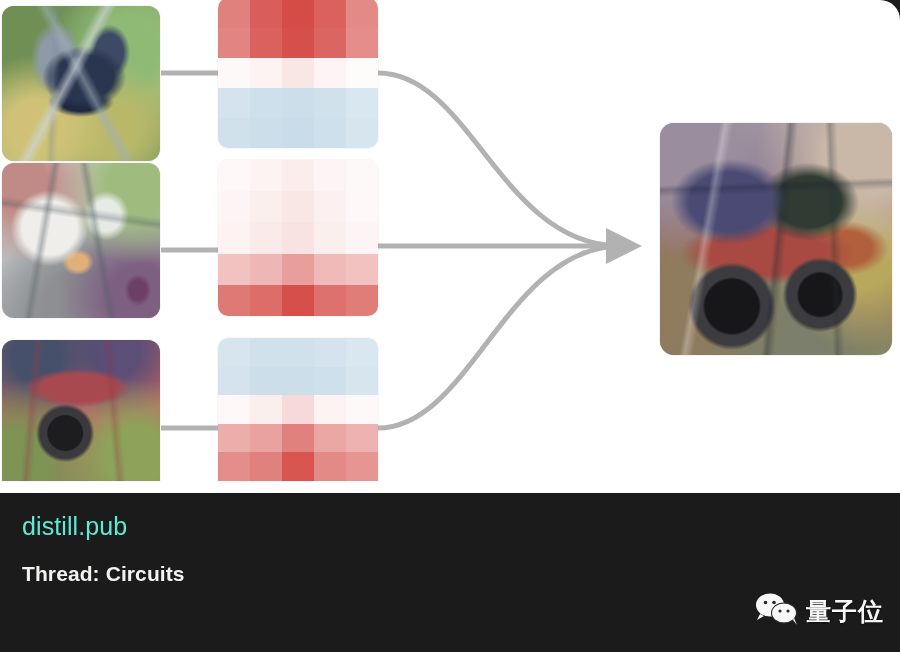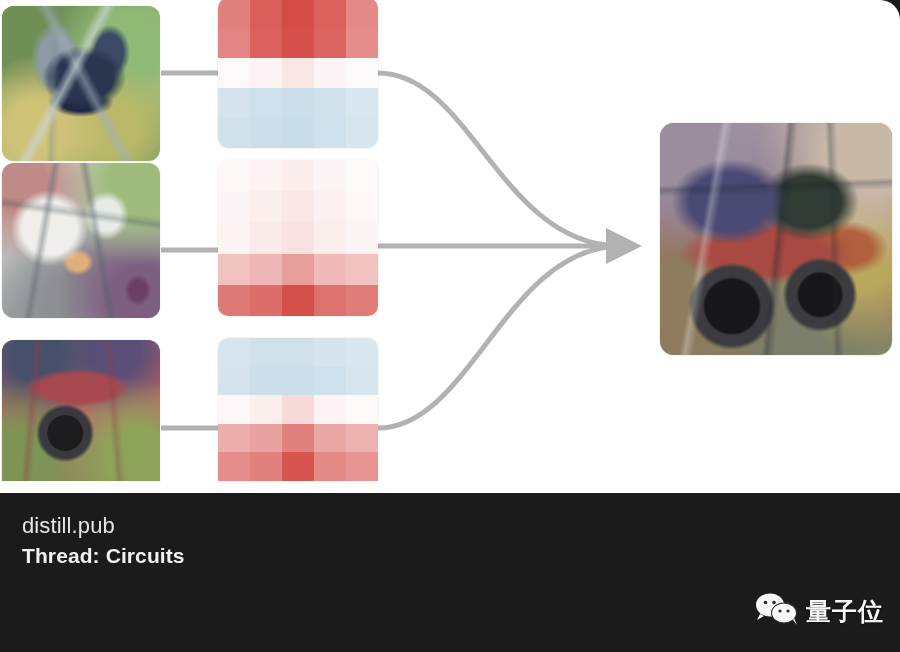--- a/index.html
+++ b/index.html
@@ -194,31 +194,31 @@
     position: absolute;
     left: 0;
     top: 493px;
     width: 900px;
     height: 159px;
     background: #1b1b1b;
     padding: 20px 22px 0 22px;
     box-sizing: border-box;
   }
   .card-domain {
-    color: #e5e5e5;
-    font-size: 22px;
+    color: #5eead4;
+    font-size: 25px;
     line-height: 26px;
     letter-spacing: .1px;
   }
   .card-title {
     color: #f2f2ef;
     font-size: 21px;
     line-height: 30px;
     font-weight: 700;
-    margin-top: 2px;
+    margin-top: 20px;
     letter-spacing: .1px;
   }
   .card-desc {
     color: #c6c6c0;
     font-size: 19px;
     line-height: 33px;
     margin-top: 3px;
     max-width: 830px;
   }
 

